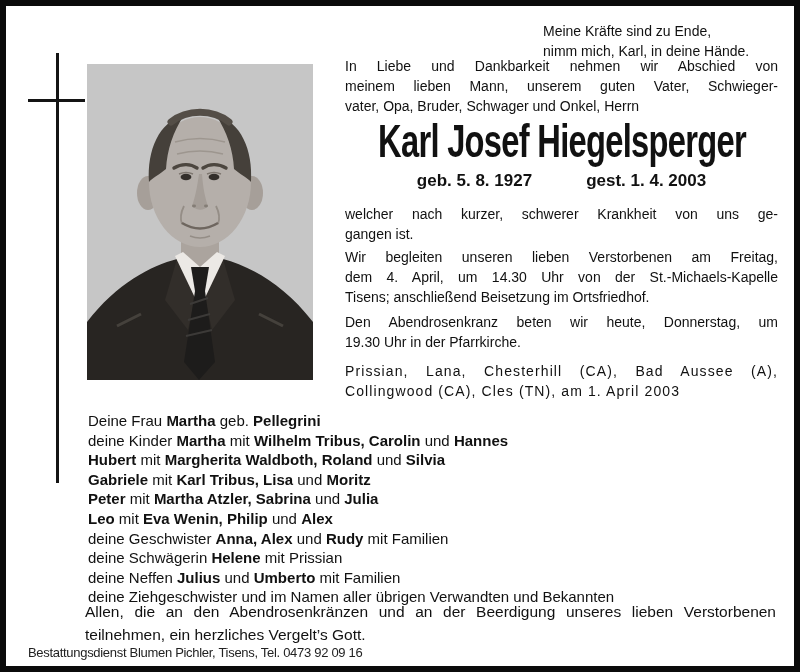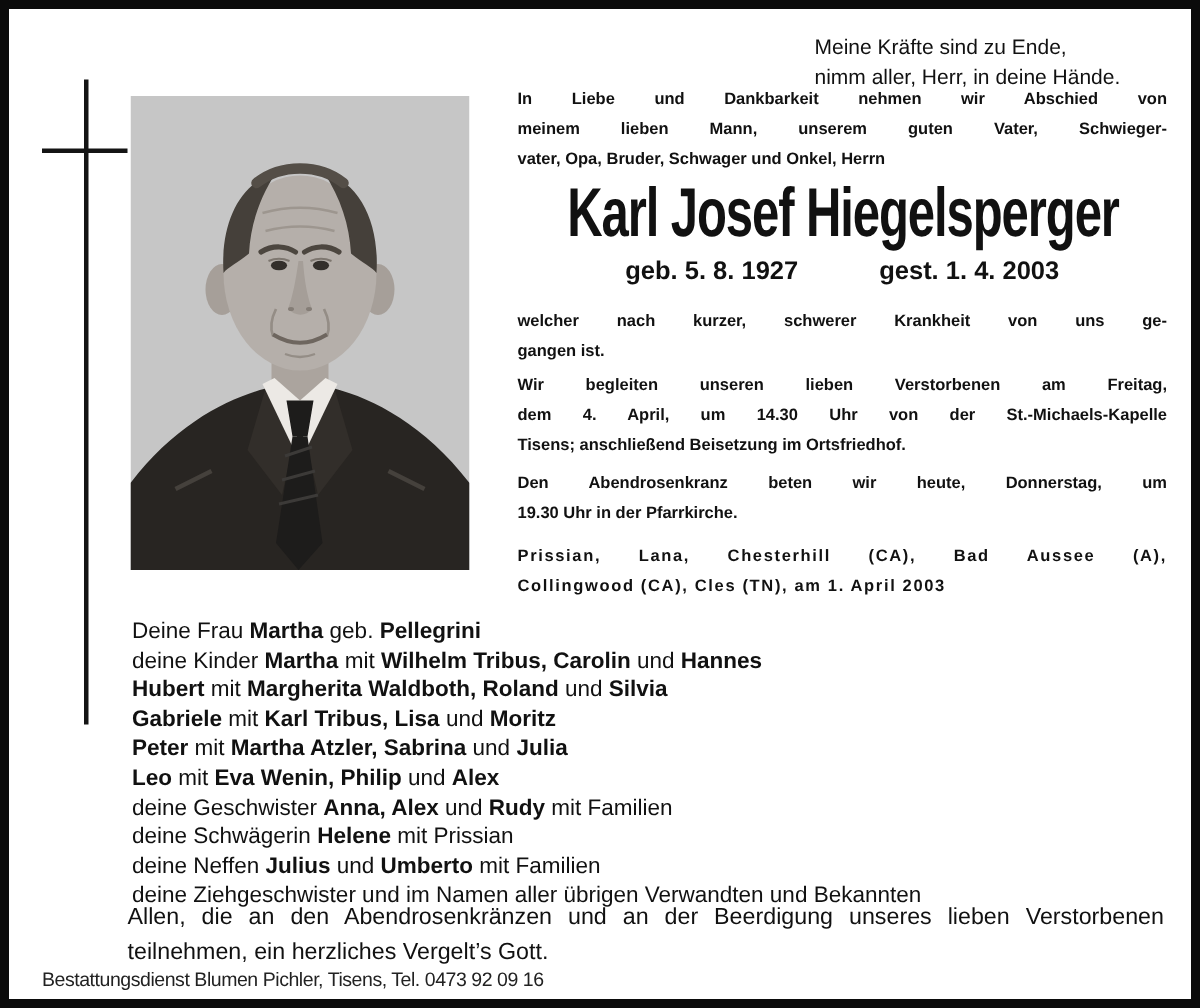--- a/index.html
+++ b/index.html
@@ -17,21 +17,21 @@
     pointer-events:none;
   }
   
   .cross-v{position:absolute;left:56px;top:53px;width:3px;height:430px;background:#141414;}
   .cross-h{position:absolute;left:28px;top:99px;width:57px;height:3px;background:#141414;}
   
   .photo{position:absolute;left:87px;top:64px;width:226px;height:316px;}
   
   .quote{position:absolute;left:543px;top:21px;width:240px;font-size:14px;line-height:20px;}
   
-  .rcol{position:absolute;left:345px;width:433px;font-size:11px;line-height:20px;font-weight:bold;}
+  .rcol{position:absolute;left:345px;width:433px;font-size:14px;line-height:20px;}
   .intro{top:56px;}
   .namewrap{position:absolute;left:339px;top:114px;width:445px;height:54px;display:flex;justify-content:center;align-items:center;overflow:visible;}
   .deceased{font-size:46px;font-weight:bold;letter-spacing:-1px;white-space:nowrap;transform:scaleX(.71);transform-origin:center center;}
   .dates{position:absolute;left:345px;top:171px;width:433px;display:flex;justify-content:center;gap:54px;font-size:17px;font-weight:bold;}
   .para1{top:204px;}
   .para2{top:247px;}
   .para3{top:312px;}
   .places{top:361px;letter-spacing:1.1px;}
   
   .family{position:absolute;left:88px;top:411px;width:640px;font-size:15px;line-height:19.6px;}
@@ -101,21 +101,21 @@
       <path d="M97,142 Q92,152 95,160" stroke="#948d86" stroke-width="1.8" fill="none"></path>
       <path d="M129,142 Q134,152 131,160" stroke="#948d86" stroke-width="1.8" fill="none"></path>
 
       <path d="M95,159 Q113,170 131,159" stroke="#6e665f" stroke-width="2.6" fill="none"></path>
       <path d="M103,172 Q113,176 123,172" stroke="#948d86" stroke-width="1.5" fill="none"></path>
     </svg>
   </div>
 
   <div class="quote">
       <div class="line">Meine Kräfte sind zu Ende,</div>
-      <div class="line">nimm aller, Herr, in deine Hände.</div>
+      <div class="line">nimm mich, Karl, in deine Hände.</div>
     </div>
 
   <div class="rcol intro">
       <div class="line just">In Liebe und Dankbarkeit nehmen wir Abschied von</div>
       <div class="line just">meinem lieben Mann, unserem guten Vater, Schwieger-</div>
       <div class="line">vater, Opa, Bruder, Schwager und Onkel, Herrn</div>
     </div>
 
   <div class="namewrap">
     <div class="deceased">Karl Josef Hiegelsperger</div>

